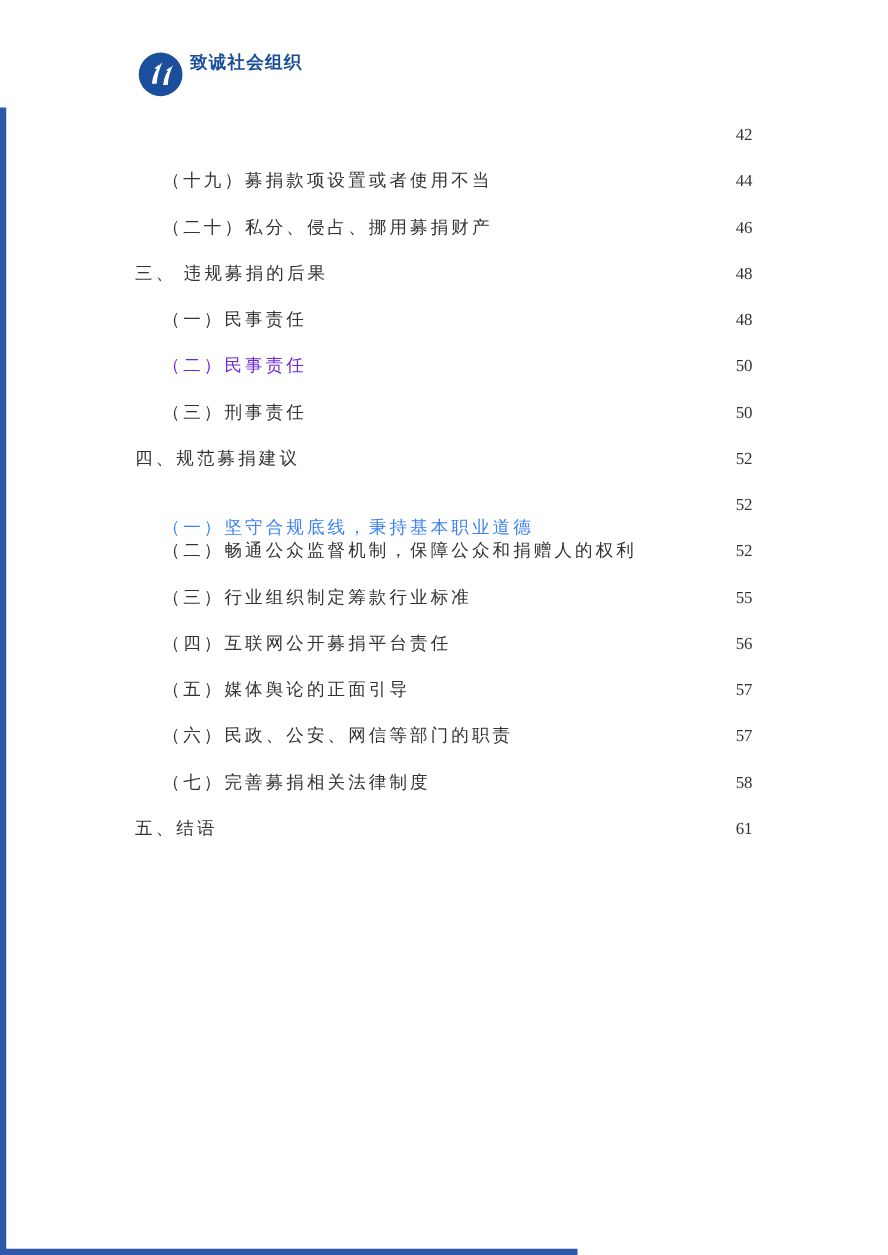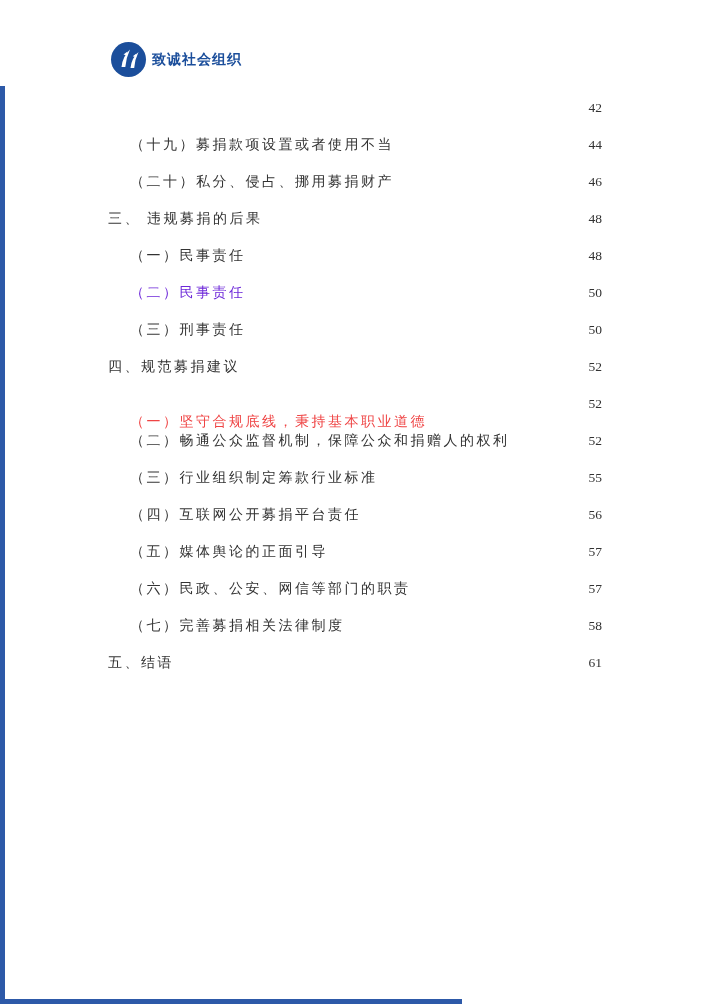--- a/index.html
+++ b/index.html
@@ -33,21 +33,21 @@
     bottom: 0;
     width: 462px;
     height: 5px;
   }
   
   .logo {
     position: absolute;
     left: 110px;
     top: 41px;
     display: flex;
-    align-items: center;
+    align-items: flex-start;
     gap: 5px;
   }
   .logo-icon {
     width: 37px;
     height: 37px;
     display: inline-block;
   }
   .logo-text {
     font-family: "Liberation Sans", "DejaVu Sans", sans-serif;
     font-weight: bold;
@@ -129,21 +129,21 @@
     </div>
       <div class="toc-row level2">
       <span class="label" style="color: rgb(51, 51, 51);">（三）刑事责任</span>
       <span class="pagenum" style="color: rgb(51, 51, 51);">50</span>
     </div>
       <div class="toc-row level1">
       <span class="label" style="color: rgb(51, 51, 51);">四、规范募捐建议</span>
       <span class="pagenum" style="color: rgb(51, 51, 51);">52</span>
     </div>
       <div class="toc-row level2">
-      <span class="label" style="color: #ef4444; margin-top: 36px;">（一）坚守合规底线，秉持基本职业道德</span>
+      <span class="label" style="color: #3b82f6; margin-top: 36px;">（一）坚守合规底线，秉持基本职业道德</span>
       <span class="pagenum" style="color: rgb(51, 51, 51);">52</span>
     </div>
       <div class="toc-row level2">
       <span class="label" style="color: rgb(51, 51, 51);">（二）畅通公众监督机制，保障公众和捐赠人的权利</span>
       <span class="pagenum" style="color: rgb(51, 51, 51);">52</span>
     </div>
       <div class="toc-row level2">
       <span class="label" style="color: rgb(51, 51, 51);">（三）行业组织制定筹款行业标准</span>
       <span class="pagenum" style="color: rgb(51, 51, 51);">55</span>
     </div>

